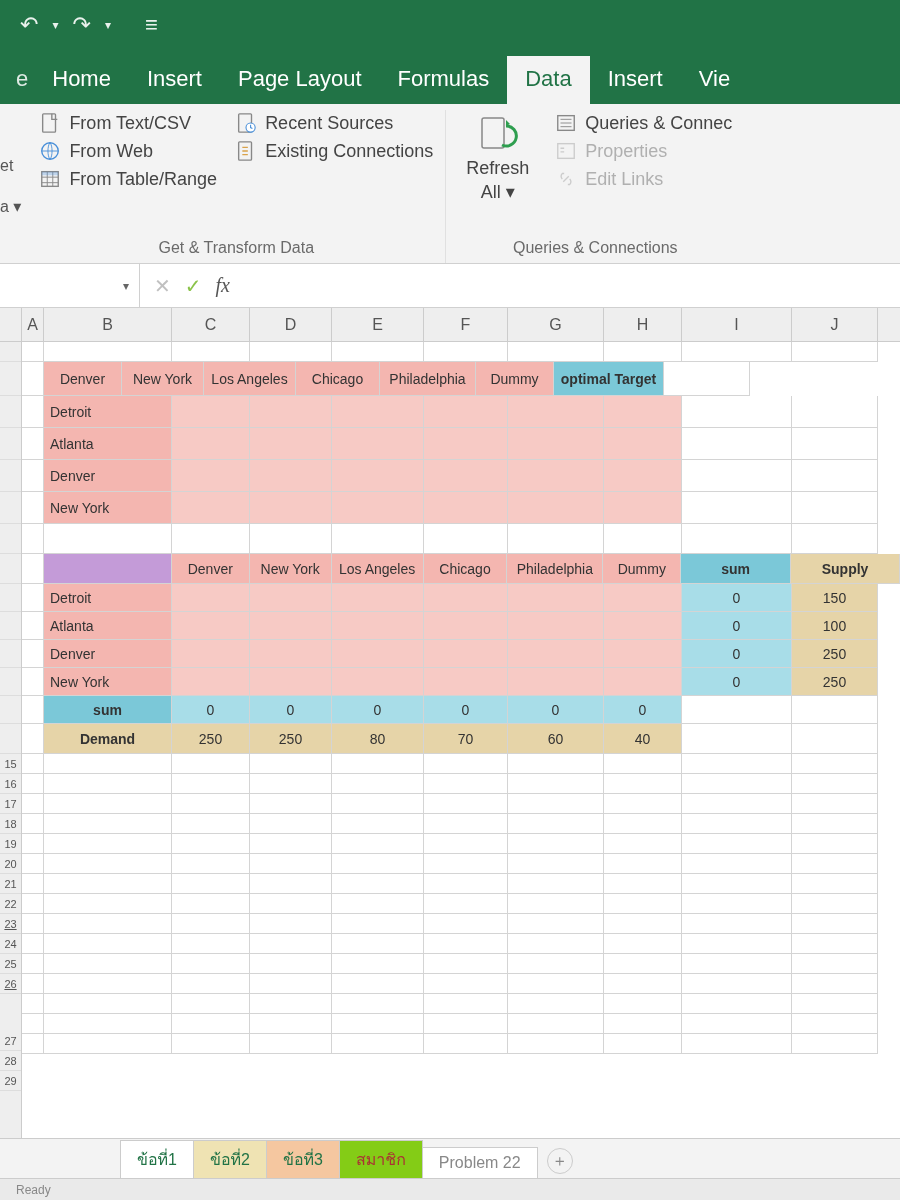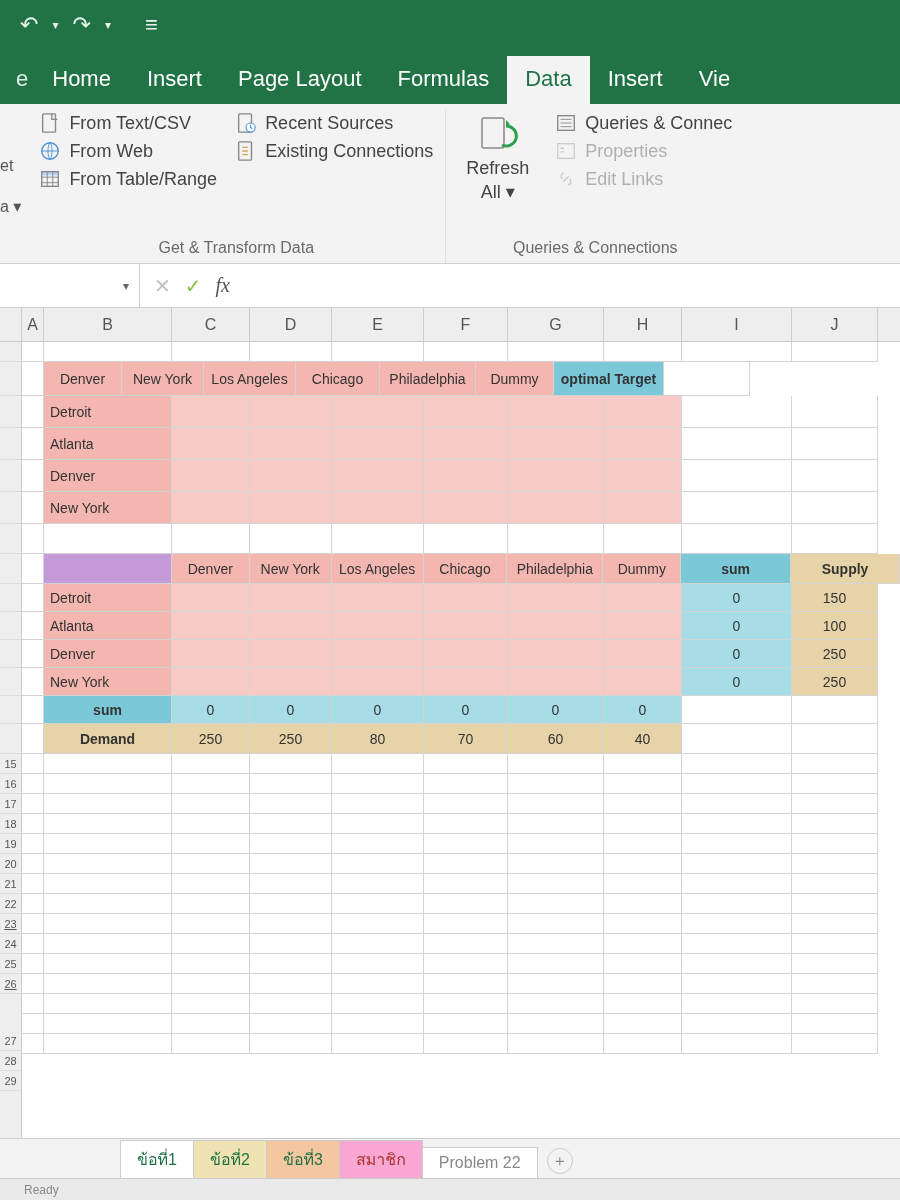--- a/index.html
+++ b/index.html
@@ -57,25 +57,25 @@
   .body-pink { background:#f7cac5; }
   .body-blue { background:#a8dde8; }
   .body-tan  { background:#e6d4a8; }
   .bold { font-weight:600; }
 
   
   .sheettabs { height:40px; background:#f3f3f3; border-top:1px solid #ccc; display:flex; align-items:flex-end; padding-left:120px; gap:0; }
   .stab { padding:6px 16px; font-size:16px; border:1px solid #ccc; border-bottom:none; background:#fff; color:#217346; cursor:pointer; margin-right:-1px; }
   .stab.t2 { background:#efe3b3; }
   .stab.t3 { background:#f5c7a0; }
-  .stab.t4 { background:#f9a8d4; color:#a33; }
+  .stab.t4 { background:#84cc16; color:#a33; }
   .stab.t5 { background:#fff; color:#888; }
   .addsheet { width:26px; height:26px; border:1px solid #ccc; border-radius:50%; margin:0 0 4px 10px; display:flex; align-items:center; justify-content:center; color:#888; font-size:16px; cursor:pointer; }
 
-  .statusbar { height:22px; background:#eaeaea; border-top:1px solid #ccc; font-size:12px; color:#888; display:flex; align-items:center; padding-left:24px; }
+  .statusbar { height:22px; background:#eaeaea; border-top:1px solid #ccc; font-size:12px; color:#888; display:flex; align-items:center; padding-left:16px; }
 
   svg { display:block; }
 </style>
 </head>
 <body>
 
 <div class="titlebar">
   <span class="qat-btn">↶</span>
   <span class="qat-btn" style="font-size:12px">▾</span>
   <span class="qat-btn">↷</span>

